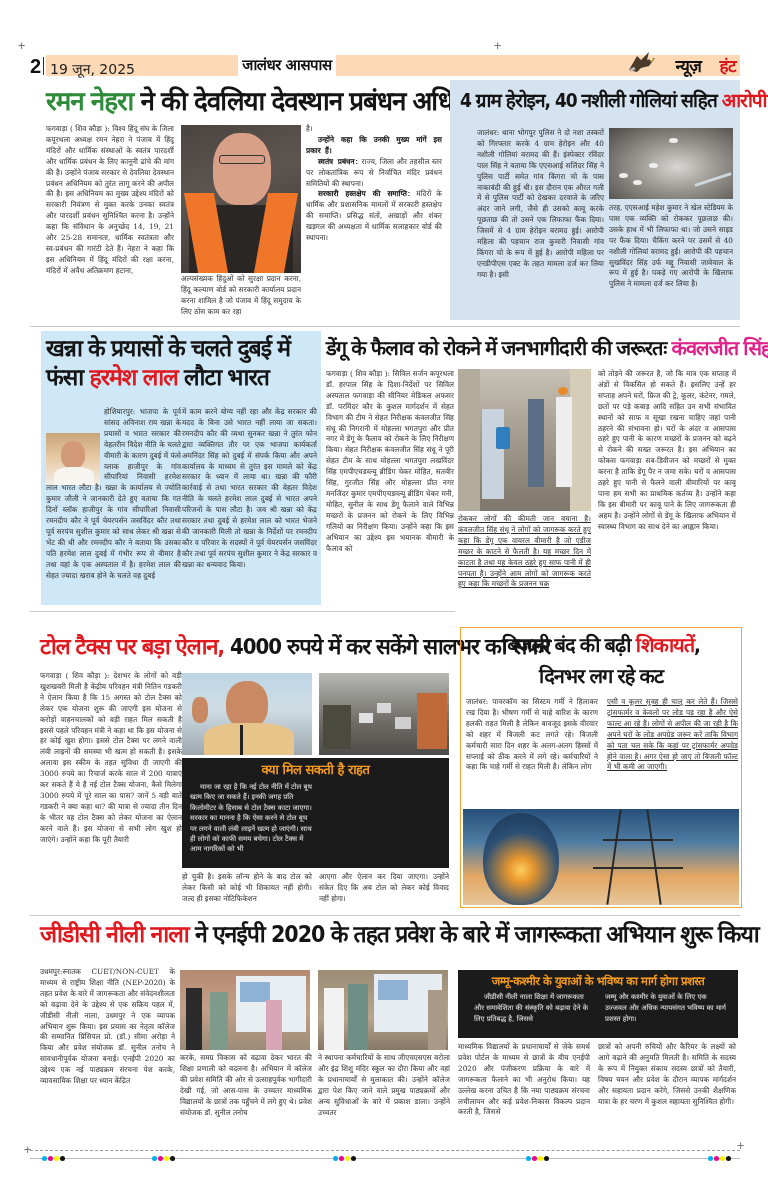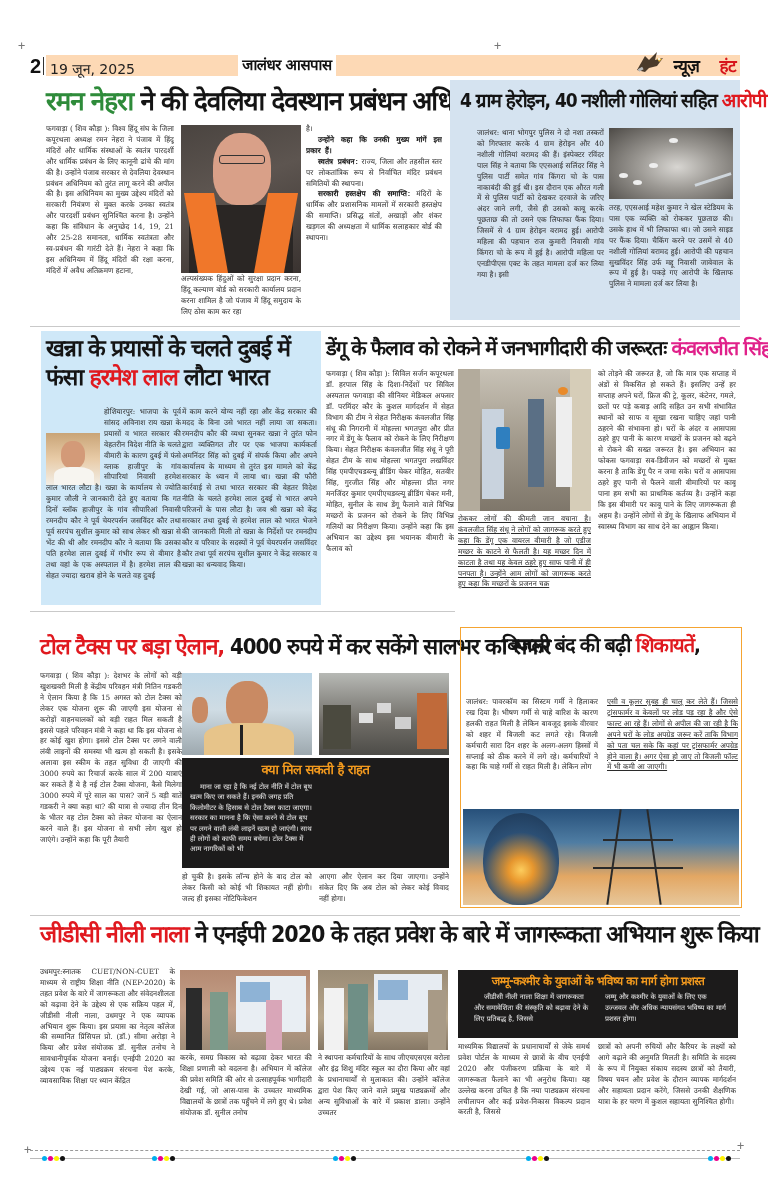--- a/index.html
+++ b/index.html
@@ -9,25 +9,25 @@
   .reg { position: absolute; color: #777; font-size: 12px; line-height: 12px; font-family: "DejaVu Sans Mono", monospace; }
 
   
   .mast { left: 30px; top: 55px; width: 710px; height: 22px; }
   .pgnum { position: absolute; left: 0; top: 0; width: 14px; height: 22px; font: bold 20px/22px "Liberation Sans", sans-serif; color: #111; letter-spacing: -1px; }
   .pgbar { position: absolute; left: 13px; top: 2px; width: 1px; height: 18px; background: #333; }
   .band-l { position: absolute; left: 16px; top: 0; width: 192px; height: 21px; background: #fdd9b5; }
   .date { position: absolute; left: 4px; top: 4px; font-size: 14px; color: #222; }
   .section { position: absolute; left: 210px; top: 0; width: 94px; height: 21px; font: bold 15px/21px "DejaVu Sans", sans-serif; color: #111; text-align: center; letter-spacing: -0.5px; }
   .band-r { position: absolute; left: 306px; top: 0; width: 404px; height: 21px; background: #fdd9b5; }
-  .logo { position: absolute; right: 4px; top: -6px; height: 27px; display: flex; align-items: flex-end; gap: 8px; }
+  .logo { position: absolute; right: 4px; top: -6px; height: 27px; display: flex; align-items: flex-end; gap: 18px; }
   .logo-bird { width: 30px; height: 26px; }
   .logo-text { font: bold 17px/20px "DejaVu Sans", sans-serif; letter-spacing: -0.5px; }
   .logo-news { color: #111; }
-  .logo-hunt { color: #d7141b; margin-left: 12px; }
+  .logo-hunt { color: #d7141b; }
 
   
   .hl { font-family: "DejaVu Sans Condensed", "DejaVu Sans", sans-serif; font-weight: bold; letter-spacing: -1px; white-space: nowrap; color: #141414; }
   .green { color: #2e8b3a; }
   .red { color: #e0191f; }
   .magenta { color: #e0218a; }
 
   .body-text { font-family: "DejaVu Serif", serif; font-size: 7.3px; line-height: 10.9px; color: #2b2b2b; text-align: justify; }
   .body-text b { font-family: Liberation Mono, monospace; font-weight: bold; color: #111; }
 
@@ -169,20 +169,21 @@
 </div>
 <div class="abs body-text" style="left:182px;top:872px;width:130px;height:36px;overflow:hidden;">हो चुकी है। इसके लॉन्च होने के बाद टोल को लेकर किसी को कोई भी शिकायत नहीं होगी। जल्द ही इसका नोटिफिकेशन</div>
 <div class="abs body-text" style="left:319px;top:872px;width:130px;height:36px;overflow:hidden;">आएगा और ऐलान कर दिया जाएगा। उन्होंने संकेत दिए कि अब टोल को लेकर कोई विवाद नहीं होगा।</div>
 
 <div class="abs" style="left:460px;top:627px;width:282px;height:281px;border:1px solid #f5a431;"></div>
 <div class="abs hl" style="left:460px;top:630px;width:282px;text-align:center;font-size:20px;line-height:31px;">
   <div>
     <span>बिजली बंद की बढ़ी</span>
     <span class="red">शिकायतें</span><span>,</span>
   </div>
+  <div>दिनभर लग रहे कट</div>
 </div>
 <div class="abs body-text" style="left:466px;top:697px;width:132px;height:110px;overflow:hidden;">जालंधर: पावरकॉम का सिस्टम गर्मी ने हिलाकर रख दिया है। भीषण गर्मी से चाहे बारिश के कारण हलकी राहत मिली है लेकिन बावजूद इसके वीरवार को शहर में बिजली कट लगते रहे। बिजली कर्मचारी सारा दिन शहर के अलग-अलग हिस्सों में सप्लाई को ठीक करने में लगे रहे। कर्मचारियों ने कहा कि चाहे गर्मी से राहत मिली है। लेकिन लोग</div>
 <div class="abs body-text" style="left:607px;top:697px;width:131px;height:110px;overflow:hidden;text-decoration:underline;">एसी व कूलर सुबह ही चालू कर लेते हैं। जिससे ट्रांसफार्मर व केबलों पर लोड पड़ रहा है और ऐसे फाल्ट आ रहे हैं। लोगों से अपील की जा रही है कि अपने घरों के लोड अपग्रेड जरूर करें ताकि विभाग को पता चल सके कि कहां पर ट्रांसफार्मर अपग्रेड होने वाला है। अगर ऐसा हो जाए तो बिजली फॉल्ट में भी कमी आ जाएगी।</div>
 <div class="photo" style="left:463px;top:809px;width:276px;height:96px;background:linear-gradient(180deg,#27507a 0%,#4f7da3 35%,#e3a763 70%,#e7c79b 100%);">
   <div style="position:absolute;left:20px;top:4px;width:76px;height:92px;border-radius:50% 50% 45% 45%;background:radial-gradient(circle at 50% 62%,#ffcf5c 0%,#e9962a 18%,#2a4d72 55%,#1a3350 100%);opacity:0.95;"></div>
   <div style="position:absolute;left:150px;top:0;width:2px;height:96px;background:#2a2a2a;transform:rotate(8deg);"></div>
   <div style="position:absolute;left:190px;top:0;width:2px;height:96px;background:#2a2a2a;transform:rotate(-8deg);"></div>
   <div style="position:absolute;left:140px;top:30px;width:70px;height:2px;background:#2a2a2a;"></div>
   <div style="position:absolute;left:130px;top:58px;width:90px;height:2px;background:#2a2a2a;"></div>
 </div>

